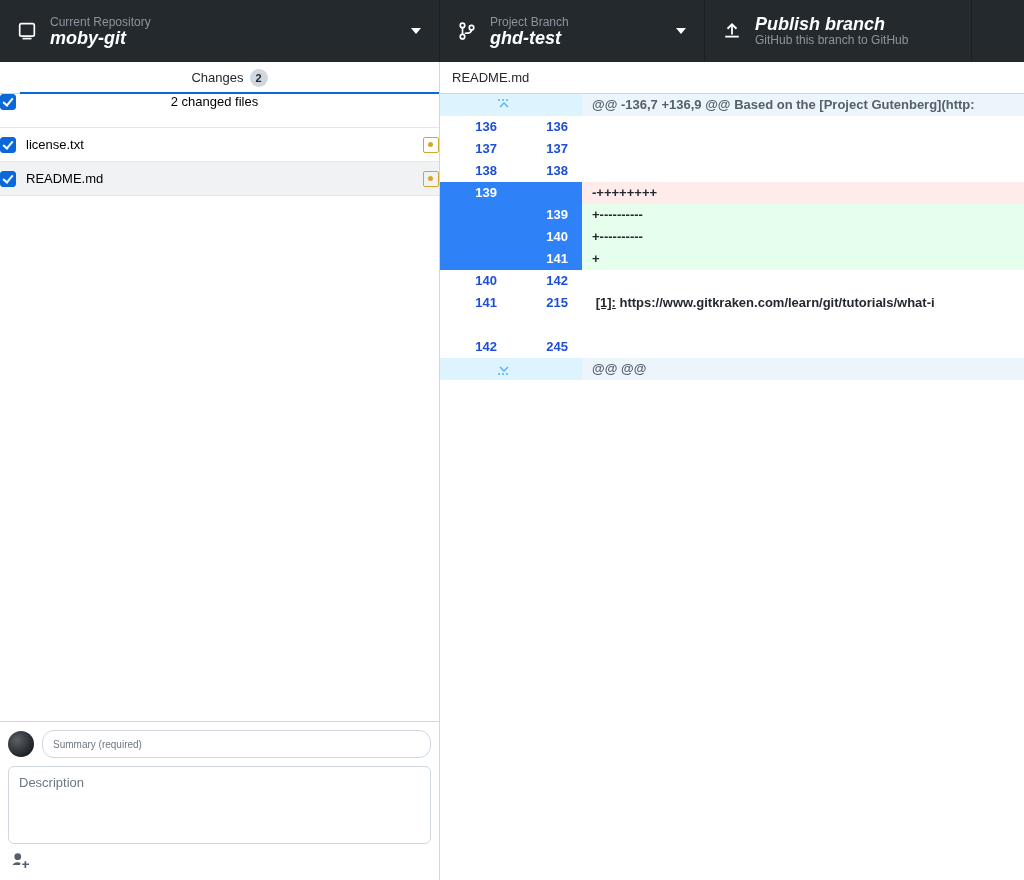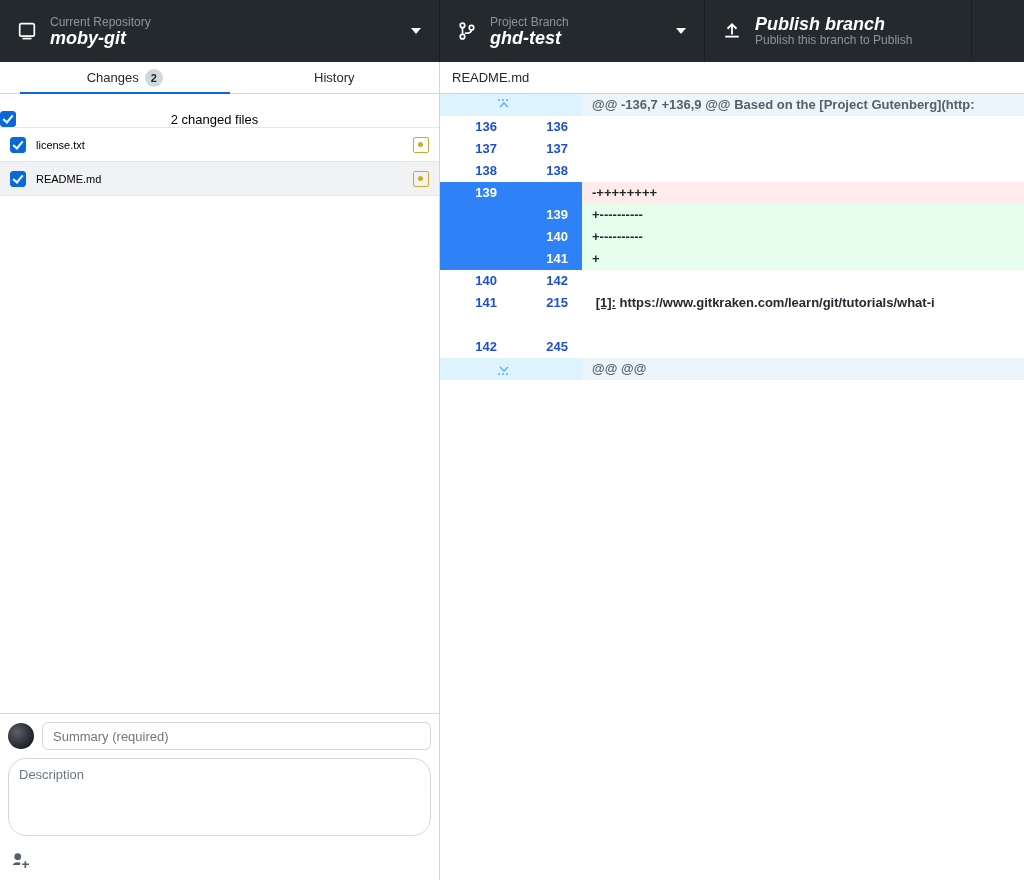--- a/index.html
+++ b/index.html
@@ -20,37 +20,37 @@
   .main{display:flex;height:calc(880px - 62px);}
   .left{width:440px;border-right:1px solid #d0d7de;display:flex;flex-direction:column;}
   .right{flex:1;display:flex;flex-direction:column;overflow:hidden;}
   
   .tabs{display:flex;height:32px;border-bottom:1px solid #d0d7de;padding-left:20px;}
   .tab{flex:1;display:flex;align-items:center;justify-content:center;font-size:13px;color:#24292f;cursor:pointer;position:relative;}
   .tab.active{font-weight:500;}
   .tab.active::after{content:"";position:absolute;left:0;right:0;bottom:-1px;height:2px;background:#0969da;}
   .badge{display:inline-block;min-width:18px;height:18px;padding:0 5px;margin-left:6px;border-radius:9px;background:#d0d7de;color:#24292f;font-size:11px;line-height:18px;font-weight:600;text-align:center;}
   
-  .file-header{display:flex;align-items:flex-end;height:34px;border-bottom:1px solid #e5e8eb;font-size:13px;}
+  .file-header{display:flex;align-items:flex-start;height:34px;border-bottom:1px solid #e5e8eb;font-size:13px;}
   .file-header .txt{flex:1;text-align:center;margin-left:-26px;}
   .chk{width:16px;height:16px;border:1px solid #0969da;border-radius:3px;background:#0969da;position:relative;display:inline-block;flex:none;}
   .chk::after{content:"";position:absolute;left:4px;top:1px;width:4px;height:8px;border:solid #fff;border-width:0 2px 2px 0;transform:rotate(40deg);}
-  .file-row{display:flex;align-items:center;height:34px;border-bottom:1px solid #e5e8eb;padding:0 10px;font-size:11px;cursor:pointer;}
+  .file-row{display:flex;align-items:center;height:34px;border-bottom:1px solid #e5e8eb;padding:0 0;font-size:13px;cursor:pointer;}
   .file-row.selected{background:#f1f2f4;}
   .file-row .chk{margin-right:10px;}
   .file-row .name{flex:1;}
   .mod-icon{width:16px;height:16px;border:1.5px solid #d4a72c;border-radius:2px;position:relative;flex:none;}
   .mod-icon::after{content:"";position:absolute;left:4px;top:4px;width:5px;height:5px;border-radius:50%;background:#d4a72c;}
   .file-list{flex:1;overflow:auto;}
   
   .commit-form{border-top:1px solid #d0d7de;padding:8px;}
   .row1{display:flex;align-items:center;margin-bottom:8px;position:relative;}
   .avatar{width:26px;height:26px;border-radius:50%;background:radial-gradient(circle at 35% 35%,#5b6067 0%,#1f2328 70%);margin-right:8px;flex:none;}
-  .summary{flex:1;height:28px;border:1px solid #d0d7de;border-radius:6px;padding:0 10px;font-size:13px;}
-  .desc{width:100%;height:78px;border:1px solid #d0d7de;border-radius:18px;padding:8px 10px;font-size:13px;resize:none;margin-bottom:8px;}
+  .summary{flex:1;height:28px;border:1px solid #d0d7de;border-radius:12px;padding:0 10px;font-size:10px;}
+  .desc{width:100%;height:78px;border:1px solid #d0d7de;border-radius:6px;padding:8px 10px;font-size:13px;resize:none;margin-bottom:0;}
   .addco{width:24px;height:24px;display:flex;align-items:center;justify-content:center;}
   .addco svg{width:18px;height:18px;fill:#57606a;}
   .summary::placeholder,.desc::placeholder{color:#6e7781;}
   
   .diff-header{height:32px;border-bottom:1px solid #d0d7de;display:flex;align-items:center;padding:0 12px;font-size:13px;color:#24292f;}
   
   .diff{flex:1;overflow:auto;font-family:ui-monospace,SFMono-Regular,Menlo,Consolas,monospace;font-size:13px;font-weight:bold;}
   .drow{display:flex;min-height:22px;}
   .gut{display:flex;width:142px;flex:none;}
   .ln{width:71px;text-align:right;padding-right:14px;color:#1d4ed8;line-height:22px;user-select:none;}
@@ -107,37 +107,34 @@
   <div class="tb-section tb-publish">
     <span class="tb-icon">
       <svg viewBox="0 0 16 16" fill="none" stroke="#fff" stroke-width="1.6">
           <path d="M8 11V2"></path>
           <path d="M4 6l4-4 4 4"></path>
           <path d="M2 13h12"></path>
         </svg>
     </span>
     <div>
       <div class="tb-text-main">Publish branch</div>
-      <div class="tb-text-small">Publish this branch to Publish</div>
+      <div class="tb-text-small">GitHub this branch to GitHub</div>
     </div>
   </div>
 
   <div class="tb-section tb-extra"></div>
 </div>
 
 <div class="main">
 
   <div class="left">
     <div class="tabs">
       <div class="tab active">
         <span>Changes</span>
         <span class="badge">2</span>
-      </div>
-      <div class="tab">
-        <span>History</span>
       </div>
     </div>
 
     <div class="file-header">
       <span class="chk"></span>
       <span class="txt">2 changed files</span>
     </div>
 
     <div class="file-list" id="file-list">
         <div class="file-row">

